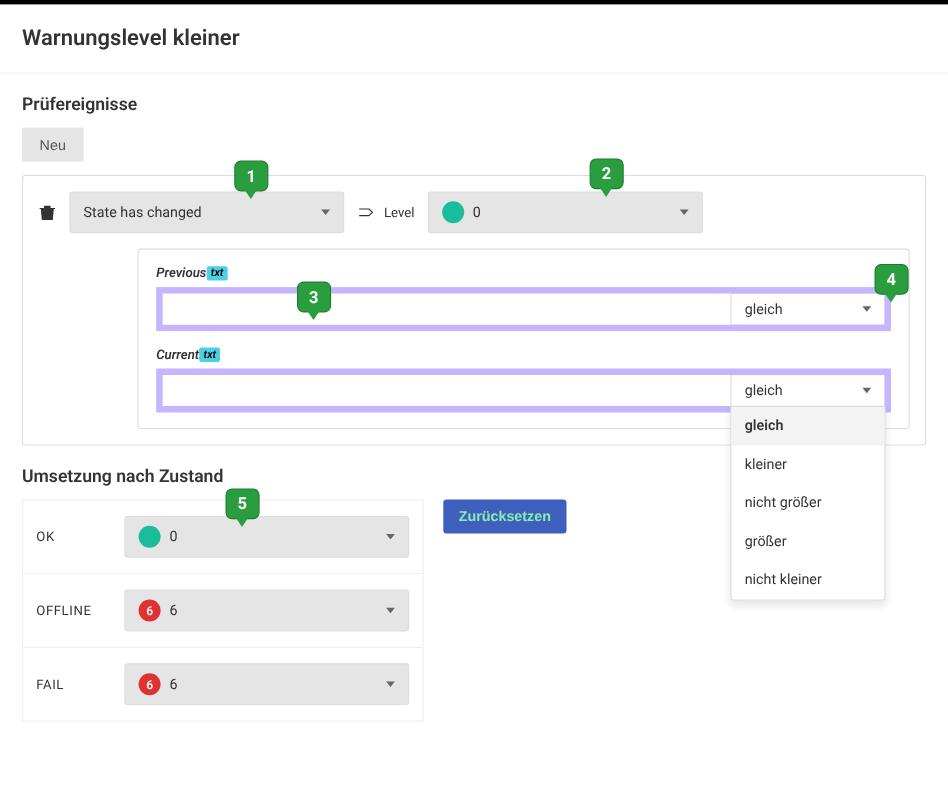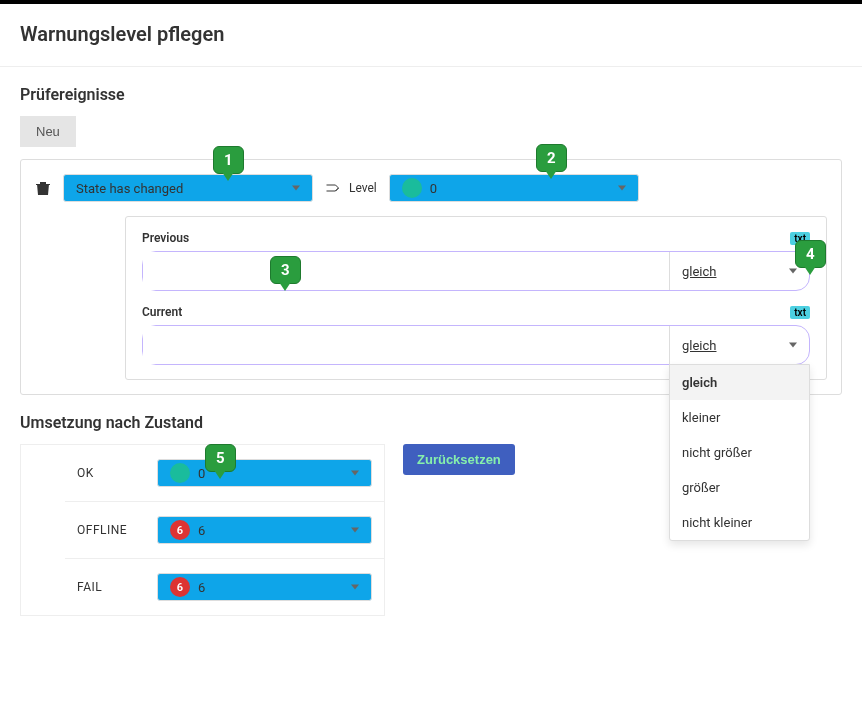--- a/index.html
+++ b/index.html
@@ -18,22 +18,22 @@
     .btn-neu {
       background: #e5e5e5; border: none; padding: 8px 16px;
       font-size: 13px; color: #555; cursor: pointer; margin-bottom: 12px;
     }
     .event-card {
       border: 1px solid #ddd; border-radius: 3px; padding: 14px; margin-bottom: 18px;
     }
     .event-header { display: flex; align-items: center; gap: 12px; }
     .trash-icon { width: 16px; height: 16px; fill: #333; cursor: pointer; }
     .dropdown {
-      border: 1px solid #ddd; border-radius: 3px; background: #0ea5e9;
-      height: 28px; display: flex; align-items: center; padding: 0 12px;
+      border: 1px solid #ddd; border-radius: 3px; background: #e5e5e5;
+      height: 38px; display: flex; align-items: center; padding: 0 12px;
       position: relative; cursor: pointer; font-size: 13px;
     }
     .dropdown::after {
       content: ''; position: absolute; right: 12px; top: 50%;
       transform: translateY(-50%); width: 0; height: 0;
       border-left: 4px solid transparent; border-right: 4px solid transparent;
       border-top: 5px solid #666;
     }
     .dd-state { flex: 0 0 250px; }
     .arrow-label { display: flex; align-items: center; gap: 6px; font-size: 12px; }
@@ -41,24 +41,24 @@
     .dd-level { flex: 0 0 250px; display: flex; align-items: center; gap: 8px; }
     .circle { width: 20px; height: 20px; border-radius: 50%; display: inline-block; flex-shrink: 0; }
     .circle-green { background: #1abc9c; }
     .circle-red { background: #d33; display: flex; align-items: center; justify-content: center; color: #fff; font-size: 11px; font-weight: 600; }
     .sub-card {
       border: 1px solid #ddd; border-radius: 3px; margin-top: 14px;
       margin-left: 90px; padding: 14px 16px;
     }
     .field-group { margin-bottom: 14px; }
     .field-group:last-child { margin-bottom: 0; }
-    .field-header { display: flex; justify-content: space-between; align-items: center; margin-bottom: 6px; }
+    .field-header { display: flex; align-items: center; margin-bottom: 6px; font-style: italic; }
     .field-label { font-size: 12px; font-weight: 600; color: #333; }
     .txt-badge { background: #4dd0e1; color: #000; font-size: 10px; font-weight: 600; padding: 1px 4px; border-radius: 2px; }
-    .field-row { display: flex; border: 1px solid #c4b5fd; border-radius: 14px; height: 40px; text-decoration: underline; }
+    .field-row { display: flex; border: 6px solid #c4b5fd; border-radius: 0; height: 40px; }
     .field-input { flex: 1; border: none; outline: none; padding: 0 10px; font-size: 13px; }
     .field-dd {
       width: 140px; border-left: 1px solid #ddd; display: flex; align-items: center;
       padding: 0 12px; position: relative; font-size: 13px; cursor: pointer;
     }
     .field-dd::after {
       content: ''; position: absolute; right: 12px; top: 50%;
       transform: translateY(-50%); width: 0; height: 0;
       border-left: 4px solid transparent; border-right: 4px solid transparent;
       border-top: 5px solid #666;
@@ -66,21 +66,21 @@
     .dropdown-menu {
       position: absolute; top: 100%; right: -1px; width: 141px;
       background: #fff; border: 1px solid #ddd; border-radius: 0 0 3px 3px;
       box-shadow: 0 4px 8px rgba(0,0,0,0.1); z-index: 100;
     }
     .dropdown-menu .item { padding: 10px 12px; font-size: 13px; cursor: pointer; }
     .dropdown-menu .item.selected { background: #f3f3f3; font-weight: 600; }
 
     .state-section { margin-top: 16px; }
     .state-row { display: flex; align-items: stretch; gap: 18px; }
-    .state-table { flex: 0 0 365px; border: 1px solid #eee; padding-left: 44px; }
+    .state-table { flex: 0 0 365px; border: 1px solid #eee; }
     .state-tr { display: flex; align-items: center; border-bottom: 1px solid #eee; padding: 14px 12px; }
     .state-tr:last-child { border-bottom: none; justify-content: space-between; }
     .state-label { width: 80px; font-size: 12px; color: #333; letter-spacing: 0.5px; }
     .state-dd { flex: 1; }
     .btn-reset {
       align-self: flex-start; background: #3f5fbf; color: #86efac; border: none;
       padding: 8px 14px; font-size: 13px; font-weight: 600; border-radius: 3px; cursor: pointer;
     }
 
     .callout {
@@ -93,21 +93,21 @@
       transform: translateX(-50%); width: 0; height: 0;
       border-left: 6px solid transparent; border-right: 6px solid transparent;
       border-top: 9px solid #2a9d3e;
     }
     .page-rel { position: relative; }
   </style>
 </head>
 <body>
 
 <div class="container page-rel">
-  <h1>Warnungslevel pflegen</h1>
+  <h1>Warnungslevel kleiner</h1>
   <div class="divider"></div>
 
   <h2>Prüfereignisse</h2>
 
   <button class="btn-neu">Neu</button>
 
   <div class="event-card">
     <div class="event-header">
       <svg class="trash-icon" viewBox="0 0 16 16">
         <path d="M2 4h12l-1 11H3L2 4zm3-2h6v2H5V2zM1 4h14v1H1z"></path>

